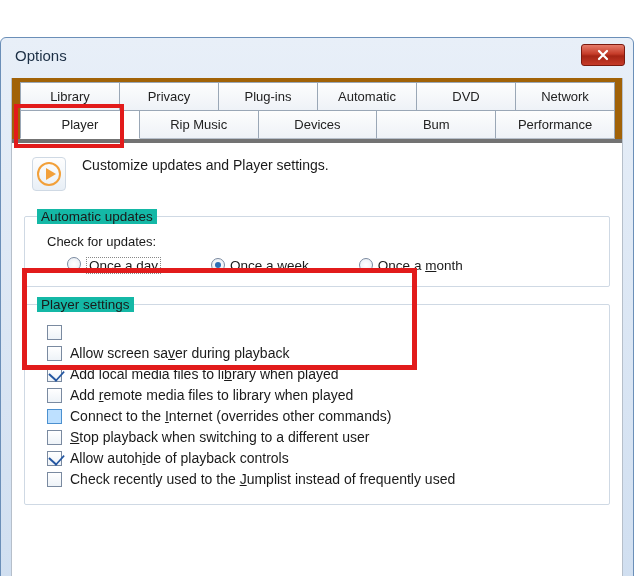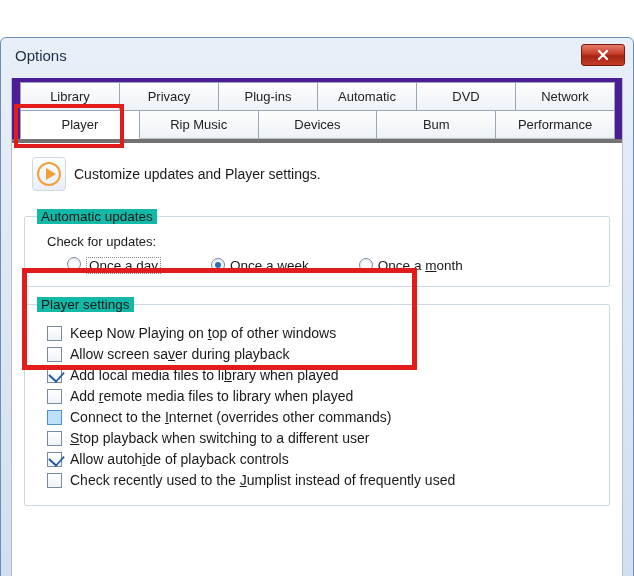--- a/index.html
+++ b/index.html
@@ -46,21 +46,21 @@
   .client {
     position: absolute;
     left: 10px; right: 10px; top: 40px; bottom: 4px;
     background: #fff;
     border: 1px solid #b6bfca;
     border-top: none;
   }
   .tabs {
     position: relative;
     height: 65px;
-    background: #4c1d95;
+    background: #a16207;
     border-bottom: 4px solid #737373;
   }
   .tab-row {
     display: flex;
     position: absolute;
     left: 8px;
     right: 8px;
   }
   .tab-row.row1 { top: 4px; }
   .tab-row.row2 { top: 32px; }
@@ -95,22 +95,21 @@
   }
   .content {
     position: absolute;
     left: 0; right: 0; top: 65px; bottom: 0;
     padding: 10px 12px 4px 12px;
     background: #fff;
     overflow: hidden;
   }
   .header-row {
     display: flex;
-    align-items: center;
-    gap: 8px;
+    gap: 16px;
     padding: 4px 4px 14px 8px;
   }
   .wmp-icon {
     width: 34px; height: 34px;
     border: 1px solid #cfd9e4;
     border-radius: 4px;
     display:flex;align-items:center;justify-content:center;
     background: linear-gradient(#fefefe,#e8eff6);
   }
   .wmp-icon svg { width: 24px; height: 24px; }
@@ -265,21 +264,20 @@
         </div>
       </fieldset>
 
       <div class="hl-group"></div>
 
       <fieldset class="group">
         <legend>Player settings</legend>
         <div class="settings-list" id="settings-list">
             <label class="setting">
               <span class="chk"></span>
-              <span><span>Keep Now Playing on </span><span class="u">t</span><span>op of other windows</span></span>
             </label>
             <label class="setting">
               <span class="chk"></span>
               <span><span>Allow screen sa</span><span class="u">v</span><span>er during playback</span></span>
             </label>
             <label class="setting">
               <span class="chk checked"></span>
               <span><span>Add local media files to li</span><span class="u">b</span><span>rary when played</span></span>
             </label>
             <label class="setting">

